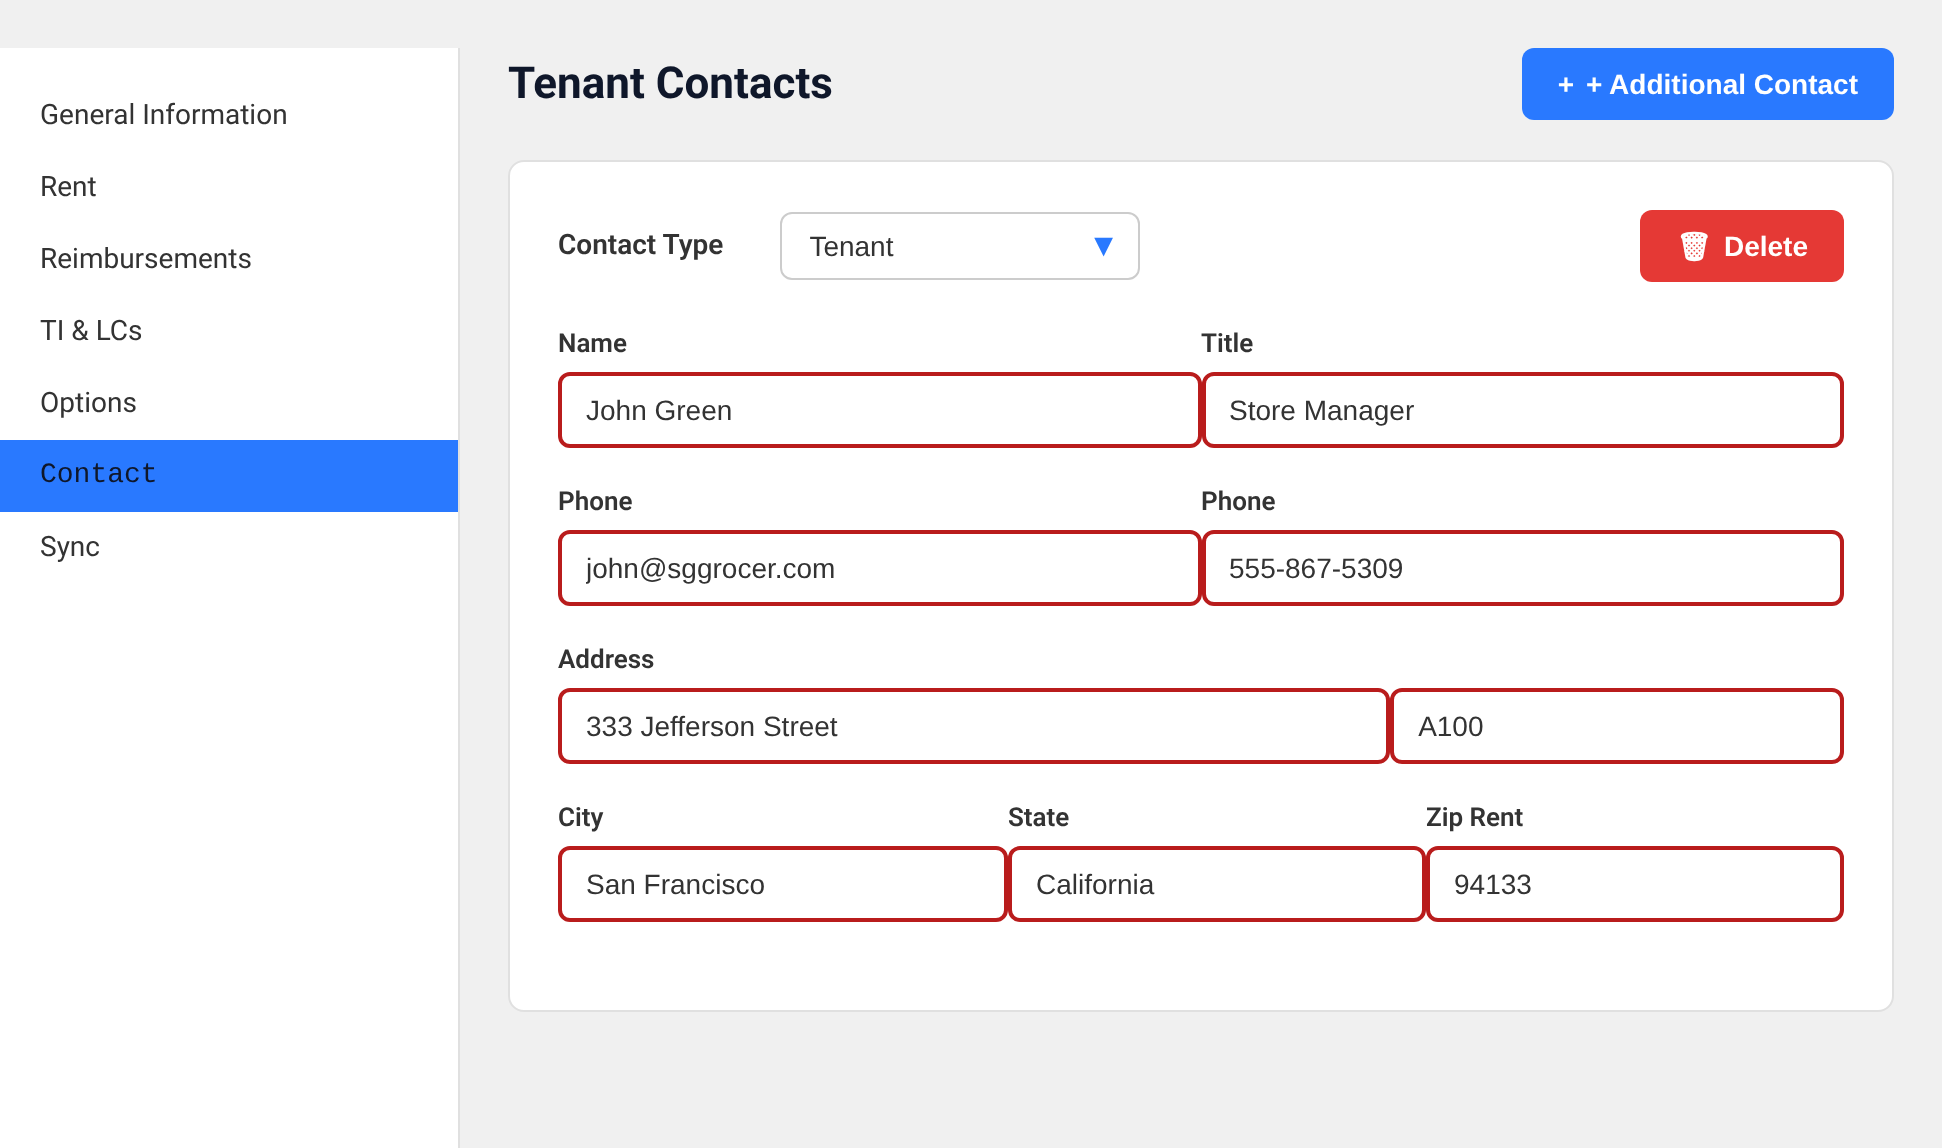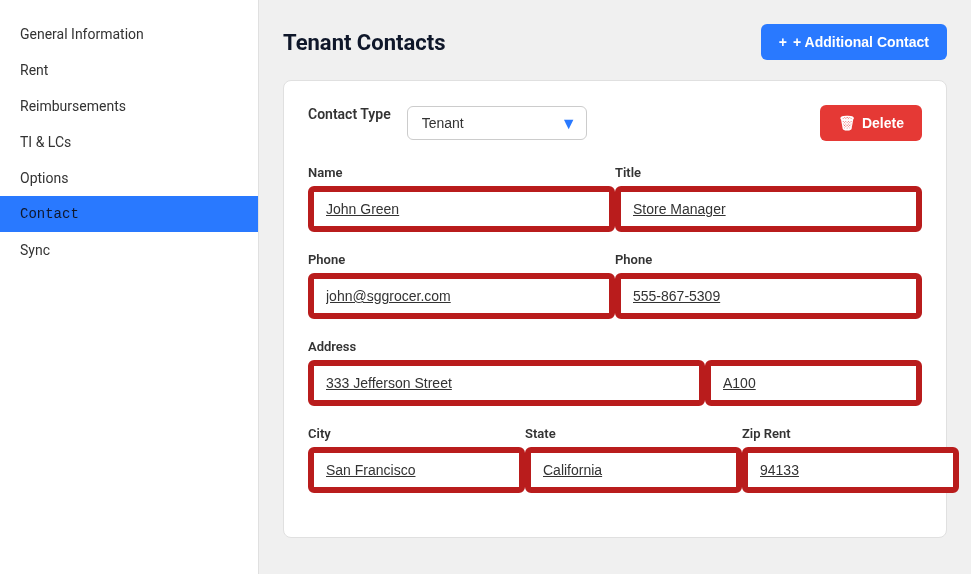--- a/index.html
+++ b/index.html
@@ -7,25 +7,26 @@
       font-family: -apple-system, BlinkMacSystemFont, 'Segoe UI', Roboto, sans-serif;
       background: #f0f0f0;
       display: flex;
       width: 971px;
       height: 574px;
       overflow: hidden;
     }
 
     
     .sidebar {
-      width: 259px;
+      width: 230px;
       background: #fff;
       border-right: 1px solid #e0e0e0;
       padding: 16px 0;
       flex-shrink: 0;
+      margin-top: 24px;
     }
     .sidebar-item {
       padding: 10px 20px;
       cursor: pointer;
       font-size: 14px;
       color: #333;
     }
     .sidebar-item.active {
       background: #2979ff;
       color: #0f172a;
@@ -77,22 +78,22 @@
 
     .contact-type-row {
       display: flex;
       align-items: center;
       justify-content: space-between;
       margin-bottom: 24px;
     }
 
     .contact-type-left {
       display: flex;
-      align-items: flex-start;
-      gap: 16px;
+      align-items: center;
+      gap: 28px;
     }
 
     .contact-type-label {
       font-size: 14px;
       font-weight: 600;
       color: #333;
     }
 
     .select-wrapper {
       position: relative;
@@ -147,27 +148,26 @@
       flex: 1;
     }
 
     .form-group label {
       font-size: 13px;
       font-weight: 600;
       color: #333;
     }
 
     .form-group input {
-      border: 6px solid #b91c1c;
+      border: 2px solid #b91c1c;
       border-radius: 6px;
       padding: 9px 12px;
       font-size: 14px;
       color: #333;
       outline: none;
-      text-decoration: underline;
     }
 
     .form-group.city { flex: 2.2; }
     .form-group.state { flex: 1.5; }
     .form-group.zip { flex: 1.2; }
     .form-group.address1 { flex: 2.2; }
     .form-group.address2 { flex: 1.2; }
   </style>
 </head>
 <body>

